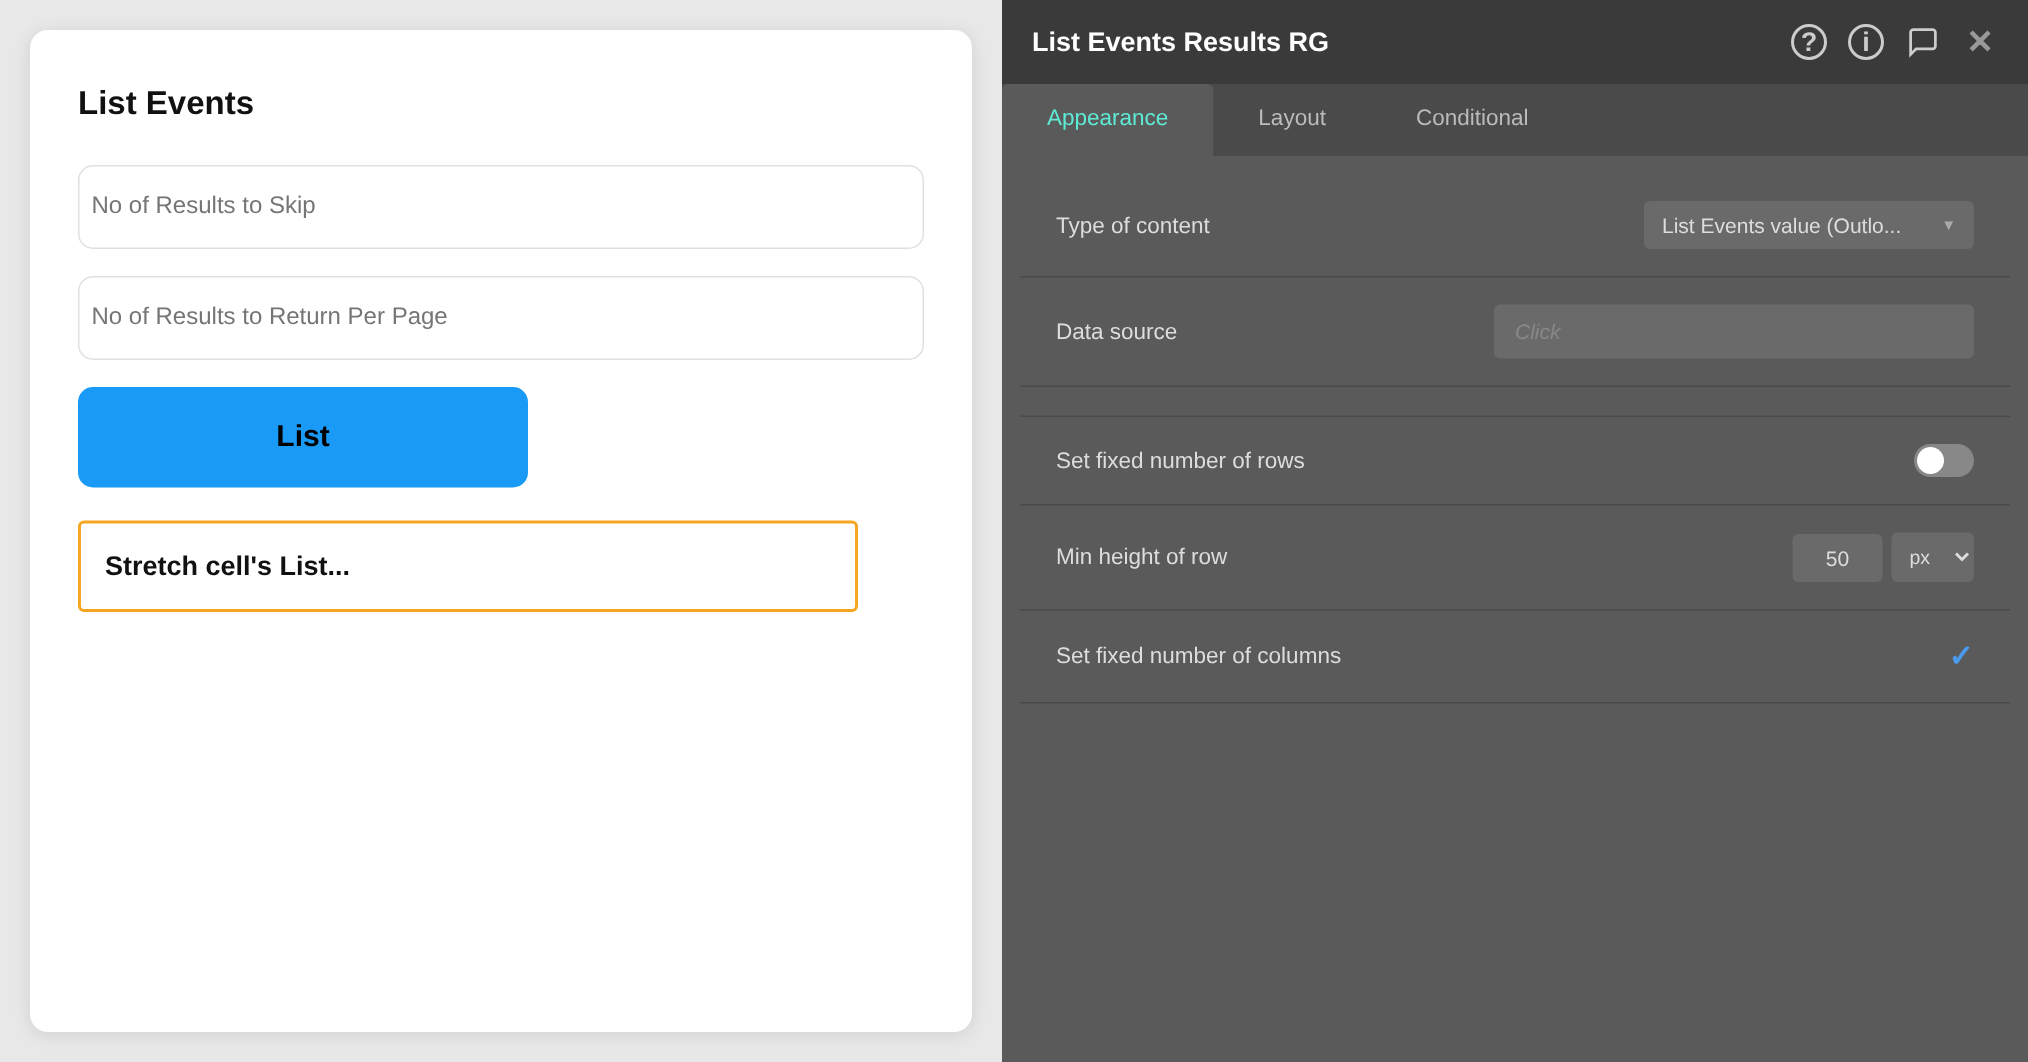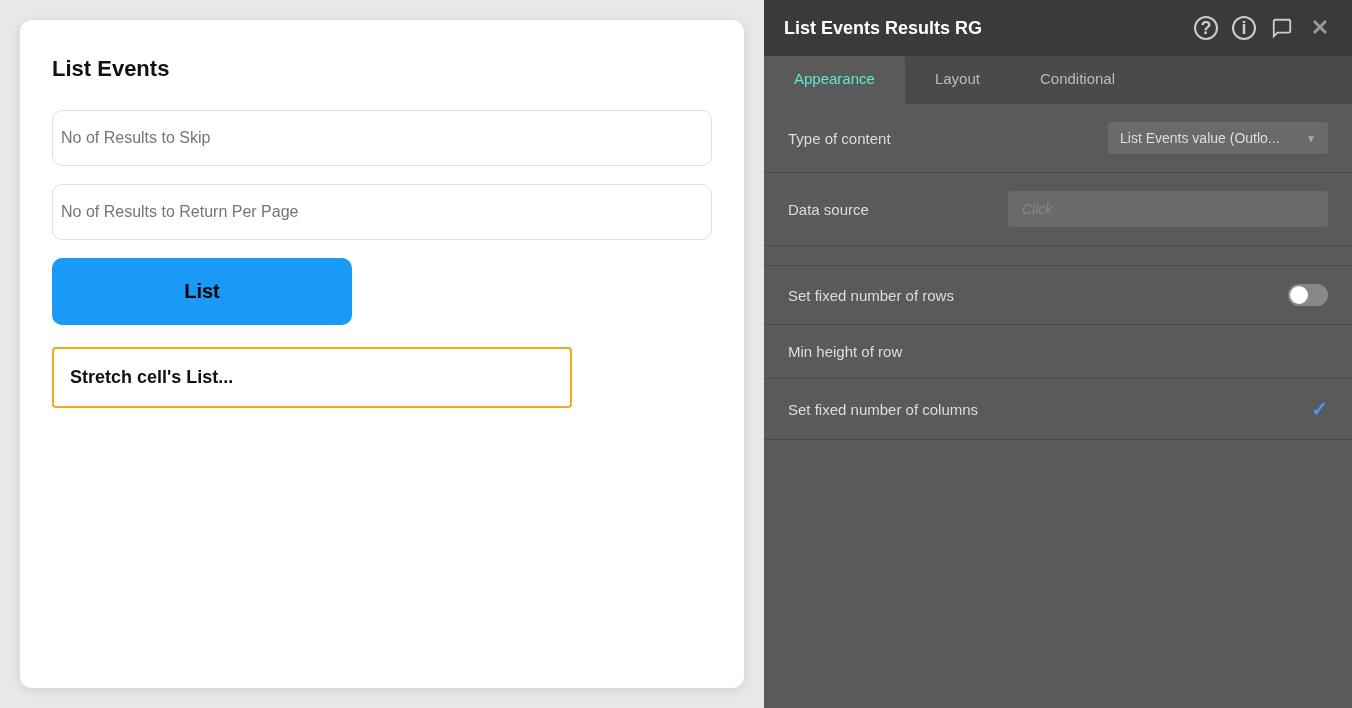--- a/index.html
+++ b/index.html
@@ -11,21 +11,21 @@
       height: 708px;
       overflow: hidden;
     }
 
     
     .left-panel {
       background: #ffffff;
       border-radius: 12px;
       margin: 20px;
       padding: 36px 32px;
-      width: 724px;
+      width: 628px;
       flex-shrink: 0;
       box-shadow: 0 2px 12px rgba(0,0,0,0.1);
     }
 
     .left-panel h2 {
       font-size: 22px;
       font-weight: 700;
       color: #111;
       margin-bottom: 28px;
     }
@@ -137,21 +137,21 @@
 
     .tab.active {
       background: #5a5a5a;
       color: #5eead4;
       border-bottom: 3px solid transparent;
       border-radius: 4px 4px 0 0;
     }
 
     
     .panel-content {
-      padding: 0;
+      padding: 12px;
       flex: 1;
       overflow-y: auto;
     }
 
     .setting-row {
       display: flex;
       align-items: center;
       justify-content: space-between;
       padding: 18px 24px;
       border-bottom: 1px solid #4a4a4a;
@@ -315,20 +315,28 @@
 
     <div class="setting-row">
       <span class="setting-label">Set fixed number of rows</span>
       <div class="setting-value">
         <div class="toggle"></div>
       </div>
     </div>
 
     <div class="setting-row">
       <span class="setting-label">Min height of row</span>
+      <div class="setting-value">
+        <input class="number-input" type="text" value="50" style="">
+        <select class="unit-dropdown">
+          <option>px</option>
+          <option>em</option>
+          <option>%</option>
+        </select>
+      </div>
     </div>
 
 
     <div class="setting-row">
       <span class="setting-label">Set fixed number of columns</span>
       <div class="setting-value">
         <span class="checkmark">✓</span>
       </div>
     </div>
 

